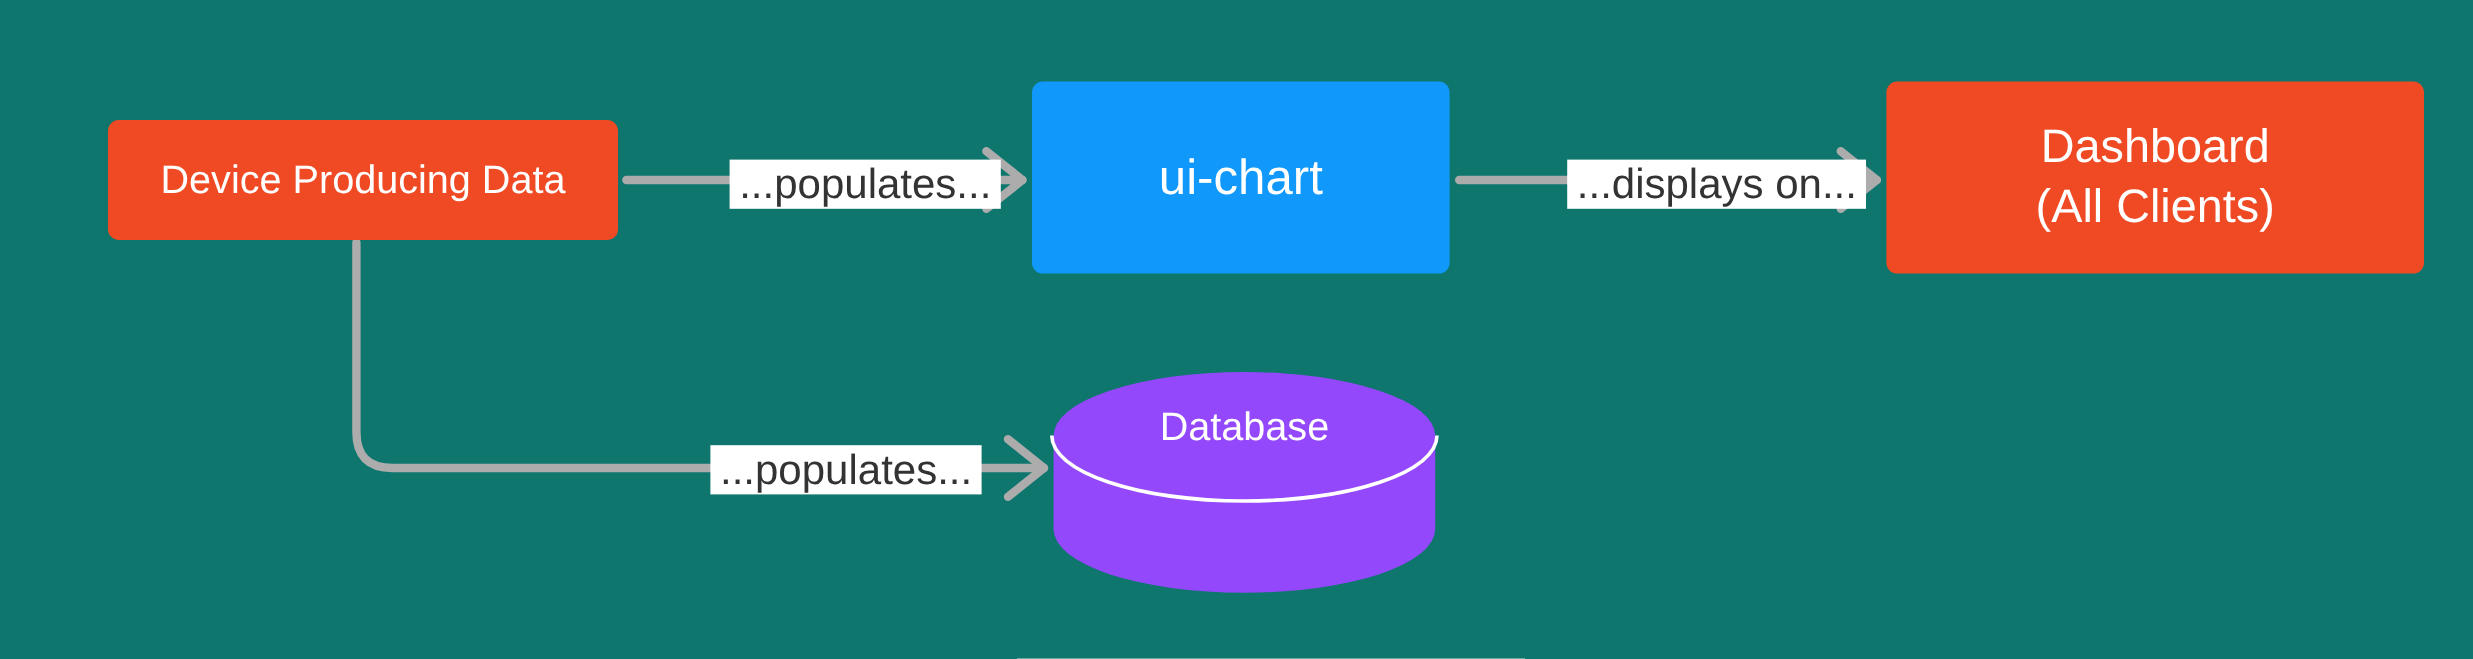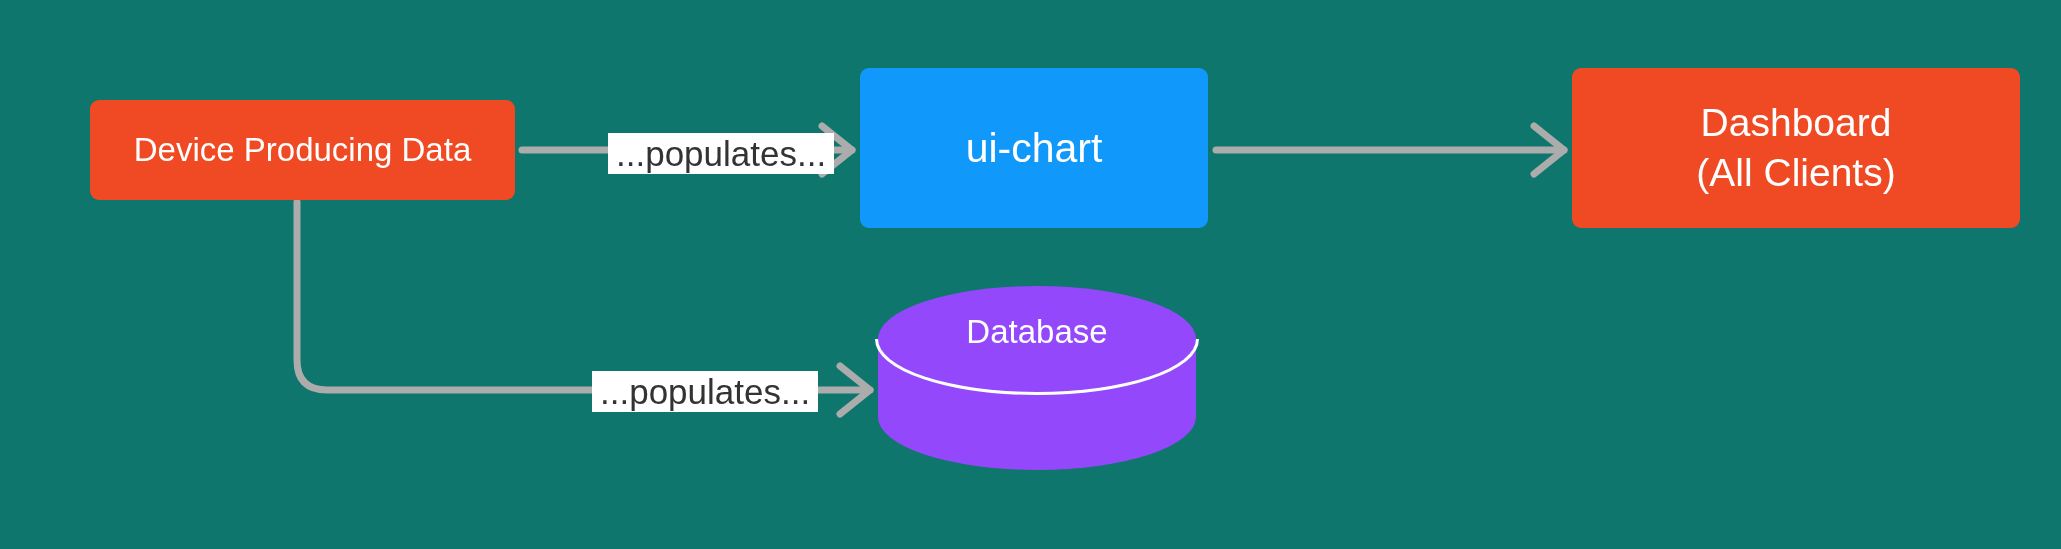--- a/index.html
+++ b/index.html
@@ -74,21 +74,21 @@
     width: 448px;
     height: 160px;
     background: #ef4a23;
     font-size: 39px;
   }
 
   
   #node-database {
     position: absolute;
     left: 878px;
-    top: 286px;
+    top: 310px;
     width: 318px;
     height: 184px;
   }
   #node-database svg {
     display: block;
     width: 318px;
     height: 184px;
     overflow: visible;
   }
   #node-database .db-label {
@@ -172,16 +172,17 @@
 
       <path d="M 0 53 A 159 53 0 0 0 318 53" fill="none" stroke="#ffffff" stroke-width="6"></path>
 
       <ellipse cx="159" cy="53" rx="159" ry="53" fill="#9448fb"></ellipse>
     </svg>
     <div class="db-label">Database</div>
   </div>
 
   <div class="edge-label" id="edge-label-populates-chart">...populates...</div>
 
+  <div class="edge-label" id="edge-label-displays-on">...displays on...</div>
 
   <div class="edge-label" id="edge-label-populates-db">...populates...</div>
 
 </div>
 
 </body></html>

